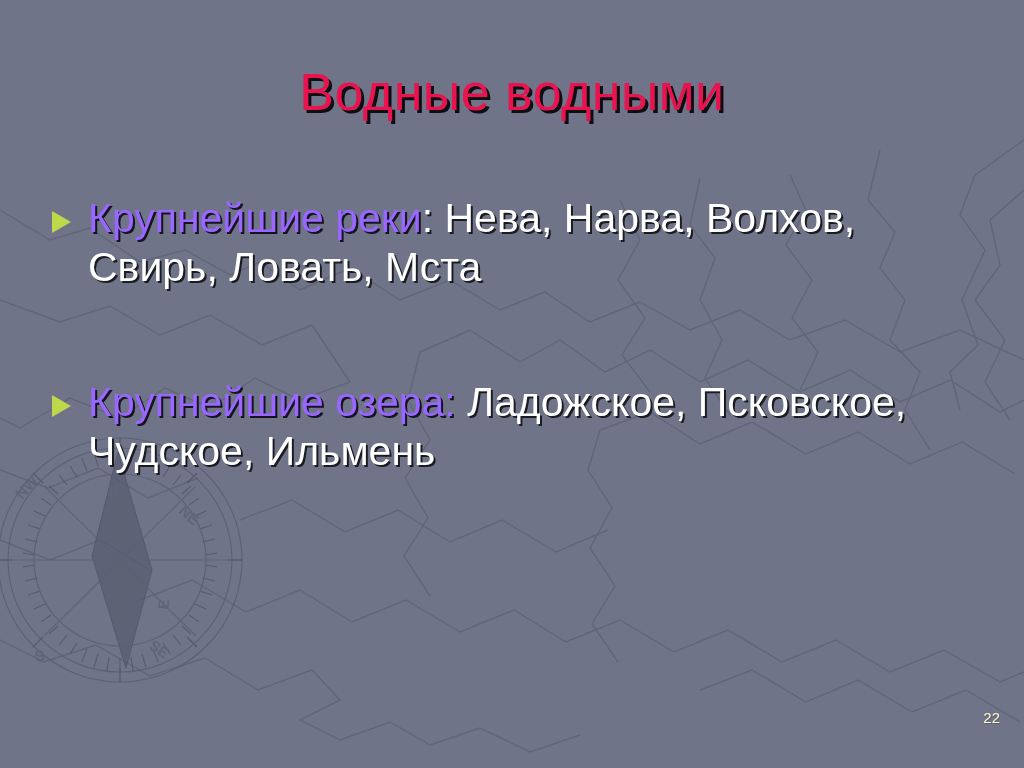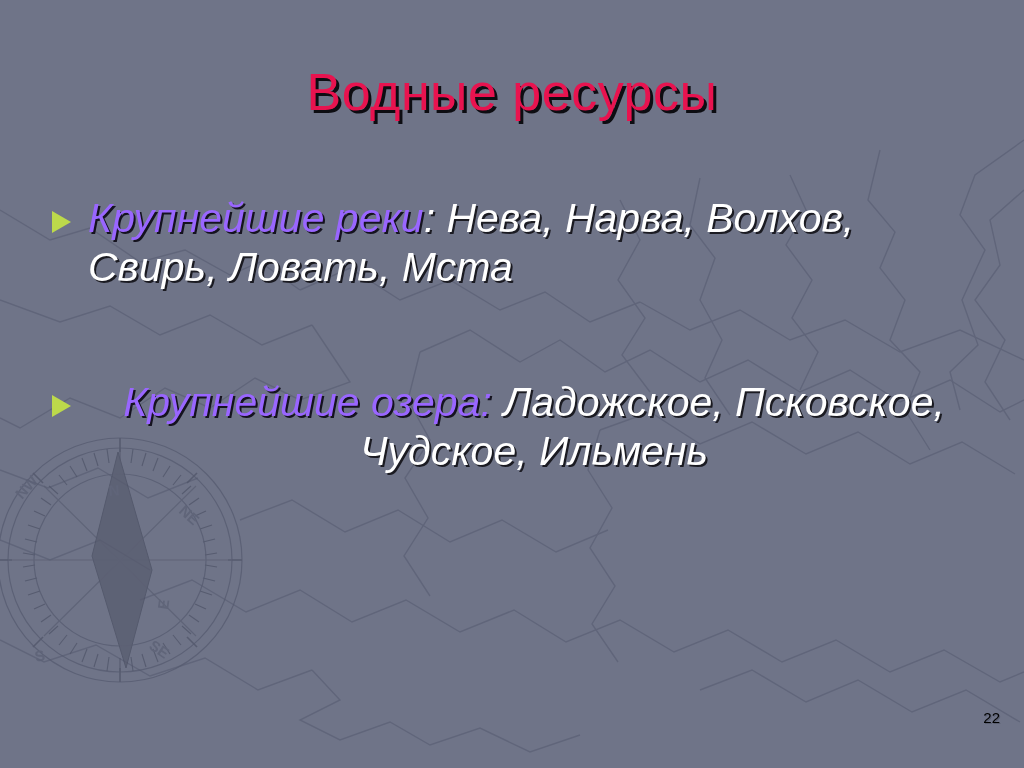--- a/index.html
+++ b/index.html
@@ -38,27 +38,26 @@
   .body-block {
     position: absolute;
     left: 50px;
     width: 930px;
     font-size: 41px;
     line-height: 49px;
     color: #ffffff;
     text-shadow: 2px 2px 0 #1b1b22;
   }
   #bullet1 { top: 194px; }
-  #bullet2 { top: 378px; text-align: center; }
+  #bullet2 { top: 378px; }
   #conclusion { top: 566px; }
 
   .bullet-row {
     position: relative;
     padding-left: 38px;
-    font-style: italic;
   }
   .tri {
     position: absolute;
     left: 2px;
     top: 17px;
     width: 0;
     height: 0;
     border-top: 11px solid transparent;
     border-bottom: 11px solid transparent;
     border-left: 19px solid #bcd94b;
@@ -66,21 +65,21 @@
   .lead {
     color: #9966ff;
     text-shadow: 2px 2px 0 #15131f;
   }
   .rest { color: #ffffff; }
   #page-number {
     position: absolute;
     right: 24px;
     bottom: 42px;
     font-size: 15px;
-    color: #000000;
+    color: #fef9c3;
     text-shadow: 1px 1px 0 #5a5f72;
   }
   .compass-label {
     font-family: "Liberation Sans", "DejaVu Sans", sans-serif;
     fill: #5b6075;
     font-size: 15px;
     font-weight: bold;
   }
 </style>
 </head>
@@ -192,21 +191,21 @@
 
       <text class="compass-label" x="109" y="496" transform="rotate(-4 109 496)">N</text>
       <text class="compass-label" x="22" y="500" transform="rotate(-48 22 500)">NW</text>
       <text class="compass-label" x="178" y="512" transform="rotate(42 178 512)">NE</text>
       <text class="compass-label" x="168" y="610" transform="rotate(-82 168 610)">E</text>
       <text class="compass-label" x="148" y="648" transform="rotate(34 148 648)">SE</text>
       <text class="compass-label" x="36" y="662" transform="rotate(-12 36 662)">S</text>
     </g>
   </svg>
 
-  <div id="title">Водные ресурсы</div>
+  <div id="title">Водные водными</div>
 
   <div class="body-block" id="bullet1">
     <div class="bullet-row">
       <span class="tri"></span>
       <span class="lead">Крупнейшие реки</span><span class="rest">: Нева, Нарва, Волхов, Свирь, Ловать, Мста</span>
     </div>
   </div>
 
   <div class="body-block" id="bullet2">
     <div class="bullet-row">

